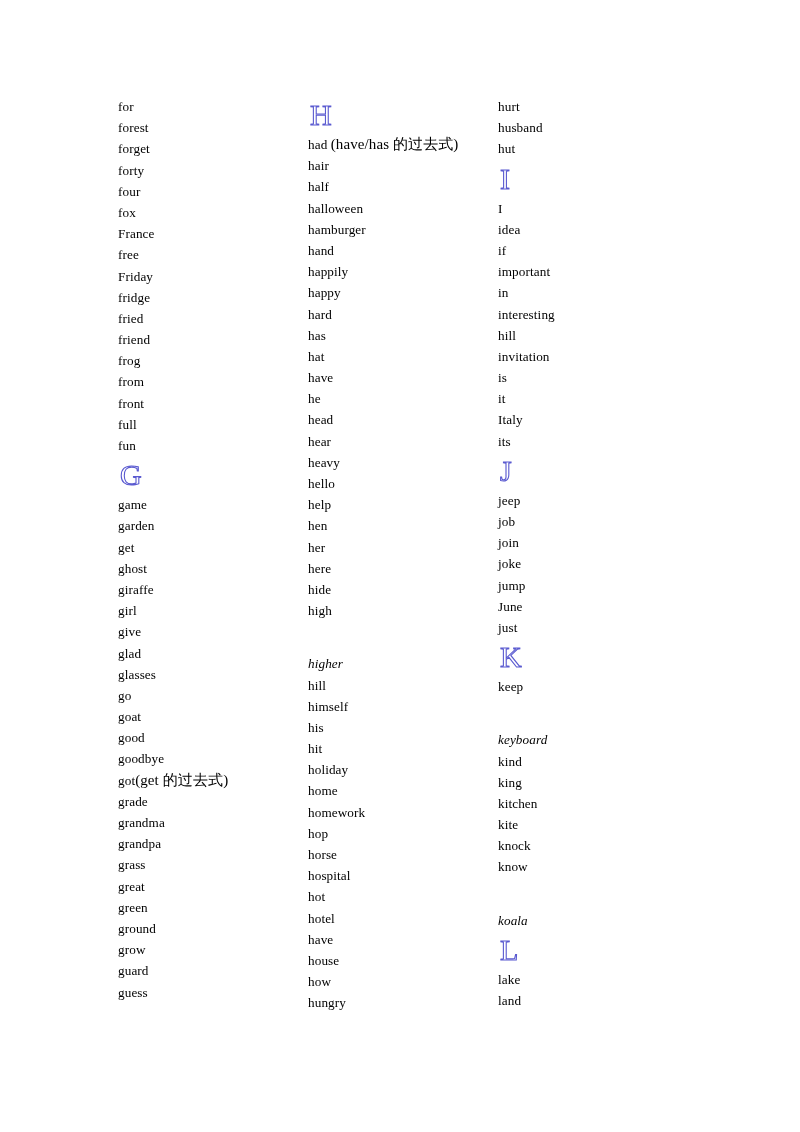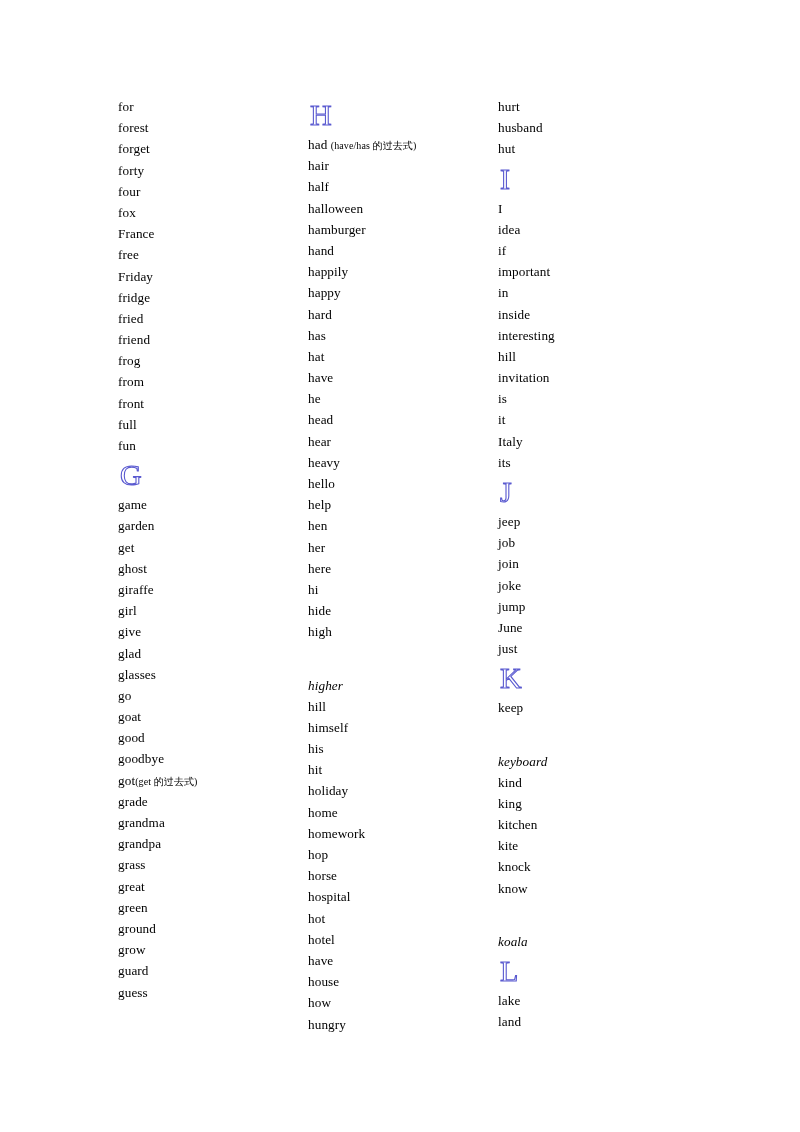--- a/index.html
+++ b/index.html
@@ -41,21 +41,21 @@
     line-height: 21.2px;
     height: 21.2px;
     white-space: nowrap;
     letter-spacing: 0.1px;
   }
   .entry.italic {
     font-style: italic;
     margin-top: 32px;
   }
   .entry .gloss {
-    font-size: 10px;
+    font-size: 15px;
   }
   .letter-heading {
     height: 31px;
     line-height: 31px;
     padding-top: 2px;
     font-size: 25px;
     color: #5a5ad0;
     font-family: "Liberation Serif", "DejaVu Serif", serif;
   }
   .letter-heading svg {
@@ -146,21 +146,20 @@
         <div class="entry"><span>have</span></div>
         <div class="entry"><span>he</span></div>
         <div class="entry"><span>head</span></div>
         <div class="entry"><span>hear</span></div>
         <div class="entry"><span>heavy</span></div>
         <div class="entry"><span>hello</span></div>
         <div class="entry"><span>help</span></div>
         <div class="entry"><span>hen</span></div>
         <div class="entry"><span>her</span></div>
         <div class="entry"><span>here</span></div>
-        <div class="entry"><span>hi</span></div>
         <div class="entry"><span>hide</span></div>
         <div class="entry"><span>high</span></div>
         <div class="entry italic"><span>higher</span></div>
         <div class="entry"><span>hill</span></div>
         <div class="entry"><span>himself</span></div>
         <div class="entry"><span>his</span></div>
         <div class="entry"><span>hit</span></div>
         <div class="entry"><span>holiday</span></div>
         <div class="entry"><span>home</span></div>
         <div class="entry"><span>homework</span></div>
@@ -182,21 +181,20 @@
           <svg width="40" height="32" viewBox="0 0 40 32">
             <text x="2" y="27" class="letter-glyph-text">I</text>
           </svg>
         </div>
         <div class="spacer-sm"></div>
         <div class="entry"><span>I</span></div>
         <div class="entry"><span>idea</span></div>
         <div class="entry"><span>if</span></div>
         <div class="entry"><span>important</span></div>
         <div class="entry"><span>in</span></div>
-        <div class="entry"><span>inside</span></div>
         <div class="entry"><span>interesting</span></div>
         <div class="entry"><span>hill</span></div>
         <div class="entry"><span>invitation</span></div>
         <div class="entry"><span>is</span></div>
         <div class="entry"><span>it</span></div>
         <div class="entry"><span>Italy</span></div>
         <div class="entry"><span>its</span></div>
         <div class="letter-heading">
           <svg width="40" height="32" viewBox="0 0 40 32">
             <text x="2" y="27" class="letter-glyph-text">J</text>

